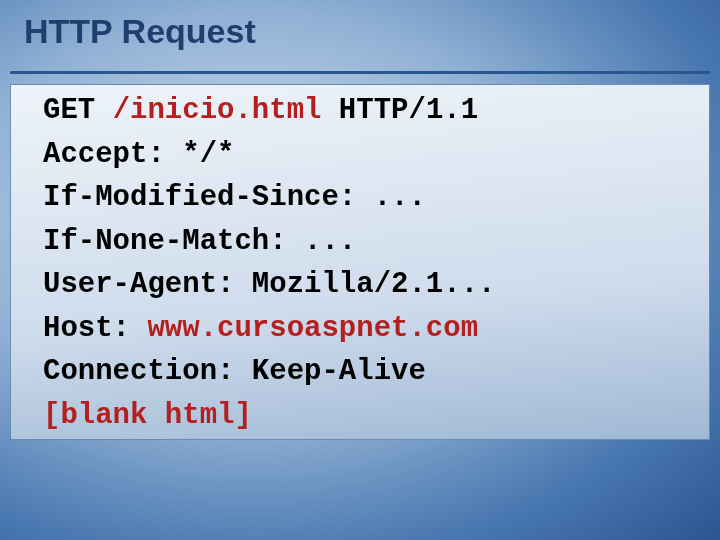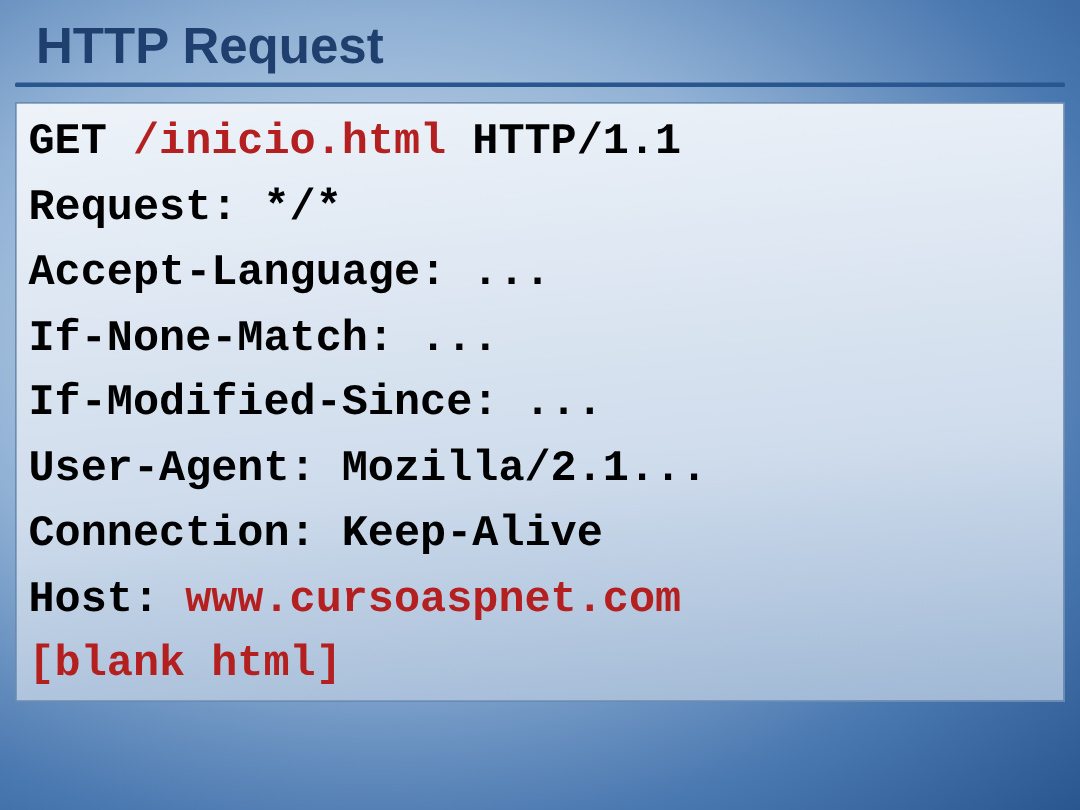--- a/index.html
+++ b/index.html
@@ -7,21 +7,21 @@
   body {
     background: radial-gradient(ellipse at 35% 40%, #d8e4f0 0%, #8fb0d4 45%, #4a78b0 75%, #2a5690 100%);
     font-family: Arial, Helvetica, sans-serif;
     padding: 12px 10px;
   }
   .title {
     color: #1f3f6e;
     font-size: 34px;
     font-weight: 700;
     margin-left: 14px;
-    margin-bottom: 4px;
+    margin-bottom: 20px;
   }
   .title-underline {
     height: 3px;
     width: 700px;
     background: #2a5690;
     margin-bottom: 10px;
     border-radius: 1px;
   }
   .code-box {
     width: 700px;
@@ -29,32 +29,32 @@
     border: 1px solid #6b8bb0;
     padding: 4px 8px 2px 8px;
   }
   .code-line {
     font-family: "Courier New", Courier, monospace;
     font-size: 29px;
     font-weight: 700;
     color: #000;
     line-height: 1.5;
     white-space: pre;
+    margin-left: 24px;
   }
   .red { color: #b42020; }
 </style>
 </head>
 <body>
 
 <div class="title">HTTP Request</div>
 <div class="title-underline"></div>
 
 <div class="code-box">
   <div class="code-line"><span>GET </span><span class="red">/inicio.html</span><span> HTTP/1.1</span></div>
-  <div class="code-line">Request: */*</div>
-  <div class="code-line">Accept-Language: ...</div>
+  <div class="code-line">Accept: */*</div>
+  <div class="code-line">If-Modified-Since: ...</div>
   <div class="code-line">If-None-Match: ...</div>
-  <div class="code-line">If-Modified-Since: ...</div>
   <div class="code-line">User-Agent: Mozilla/2.1...</div>
+  <div class="code-line"><span>Host: </span><span class="red">www.cursoaspnet.com</span></div>
   <div class="code-line">Connection: Keep-Alive</div>
-  <div class="code-line"><span>Host: </span><span class="red">www.cursoaspnet.com</span></div>
   <div class="code-line red">[blank html]</div>
 </div>
 
 </body></html>

